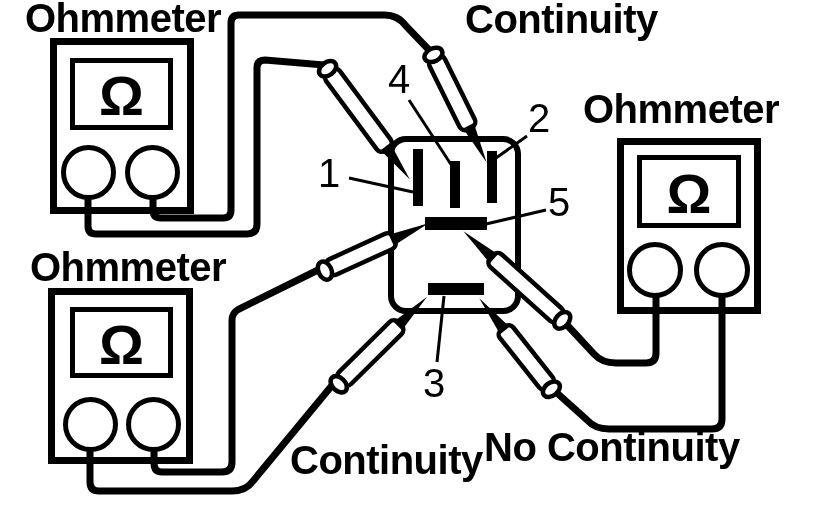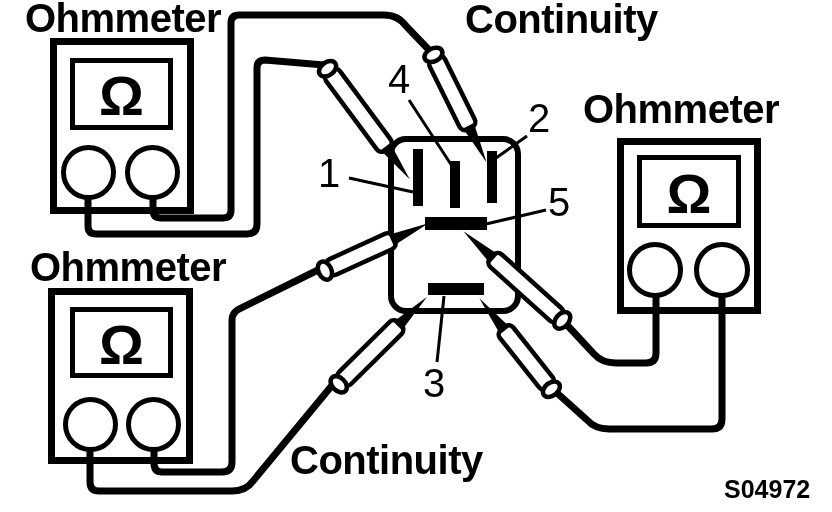--- a/index.html
+++ b/index.html
@@ -116,22 +116,22 @@
   <div class="lbl" style="left:25px; top:-4px;">Ohmmeter</div>
 
   <div class="lbl" style="left:465px; top:-3px;">Continuity</div>
 
   <div class="lbl" style="left:583px; top:87px;">Ohmmeter</div>
 
   <div class="lbl" style="left:30px; top:245px;">Ohmmeter</div>
 
   <div class="lbl" style="left:290px; top:438px;">Continuity</div>
 
+  <div class="lbl" style="left:484px; top:425px;">No Continuity</div>
 
-  <div class="code" style="left:724px; top:476px;">S04972</div>
 
   <div class="num" style="left:318px; top:151px;">1</div>
   <div class="num" style="left:528px; top:96px;">2</div>
   <div class="num" style="left:388px; top:57px;">4</div>
   <div class="num" style="left:548px; top:180px;">5</div>
   <div class="num" style="left:423px; top:361px;">3</div>
 
 </div>
 
 </body></html>

